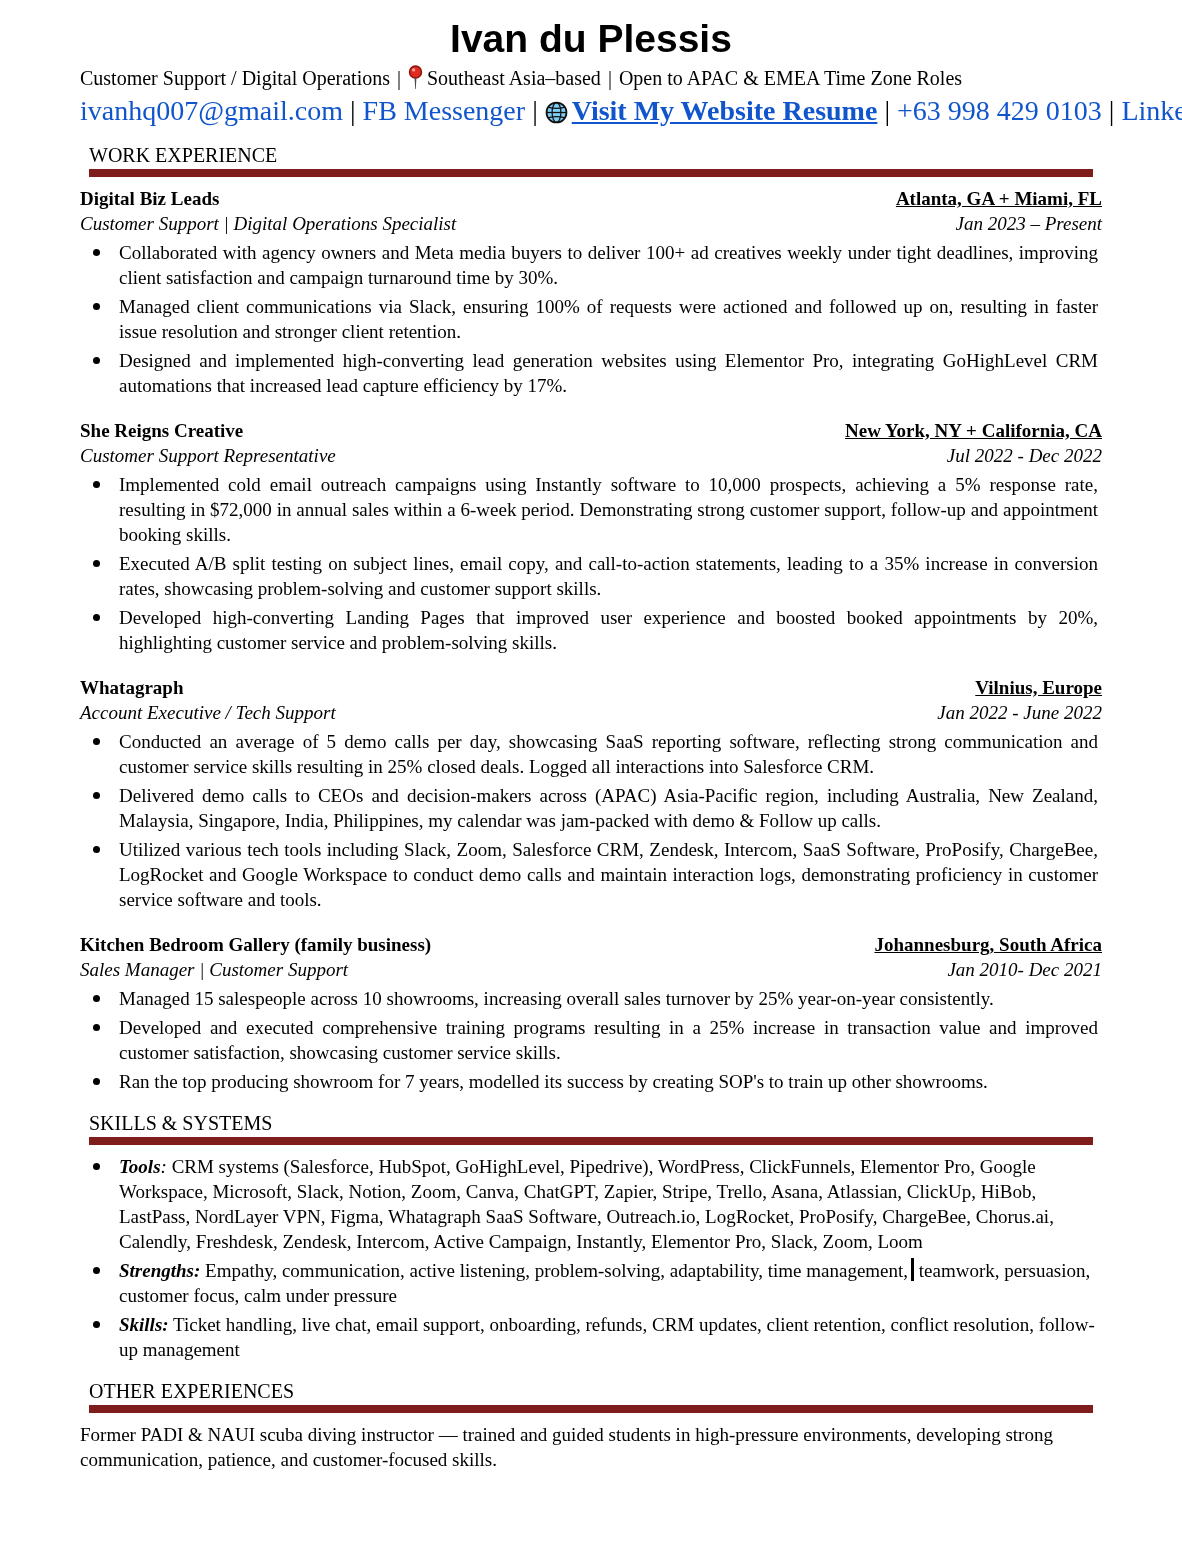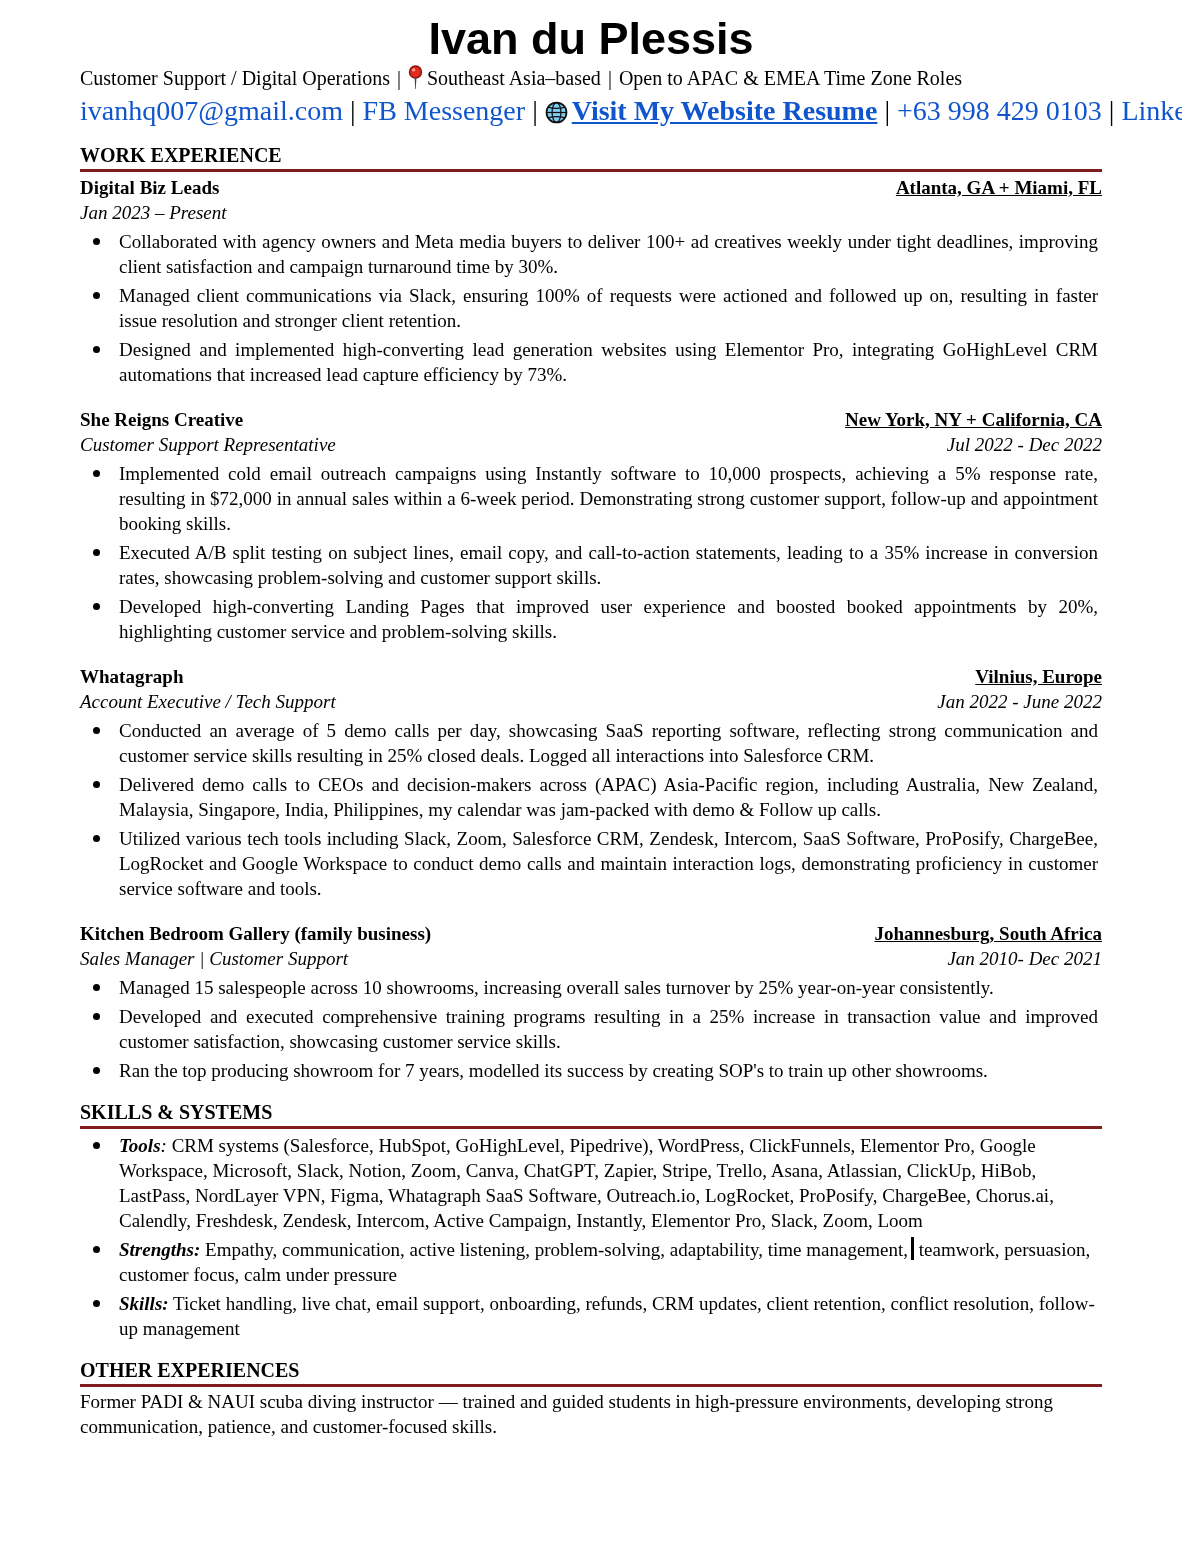--- a/index.html
+++ b/index.html
@@ -9,42 +9,42 @@
     color:#000;
     font-size:19px;
     line-height:25px;
     overflow:hidden;
   }
   .page{padding:14px 80px 0 80px;}
 
   
   .name{
     font-family:"Liberation Sans", sans-serif;
-    font-size:45px;line-height:50px;font-weight:bold;
+    font-size:39px;line-height:50px;font-weight:bold;
     text-align:center;margin:0;
   }
   .subtitle{
     text-align:left;font-size:20px;line-height:27px;margin-top:1px;
     white-space:nowrap;
   }
   .subtitle .sep{padding:0 7px;}
   .contact{
     text-align:center;font-size:28px;line-height:28px;margin-top:1px;
     white-space:nowrap;
   }
   .contact .sep{color:#000;padding:0 7px;}
   a.link{color:#1155cc;text-decoration:none;cursor:pointer;}
   a.link.site{font-weight:bold;text-decoration:underline;}
   .icon-inline{display:inline-block;vertical-align:-4px;margin-right:4px;}
 
   
   h2.sec{
-    font-size:20px;line-height:24px;font-weight:bold;
-    margin:0;padding:0 0 2px 0;
-    border-bottom:3px solid #7f1d1d;
+    font-size:20px;line-height:24px;font-weight:normal;
+    margin:9px;padding:0 0 2px 0;
+    border-bottom:8px solid #7f1d1d;
   }
   section{margin-top:17px;}
   section:first-of-type{margin-top:14px;}
 
   
   .job{margin-top:3px;}
   .job + .job{margin-top:20px;}
   .jrow{display:flex;justify-content:space-between;line-height:25px;gap:12px;}
   .jrow .co{font-weight:bold;}
   .jrow .co .note{font-weight:bold;}
@@ -92,26 +92,27 @@
 
   <section>
     <h2 class="sec">WORK EXPERIENCE</h2>
 
     <div class="job">
       <div class="jrow">
         <div class="co"><span>Digital Biz Leads</span><span class="note"></span></div>
         <div class="loc">Atlanta, GA + Miami, FL</div>
       </div>
       <div class="jrow sub">
+        <div>Customer Support  |  Digital Operations Specialist</div>
         <div>Jan 2023 – Present</div>
       </div>
       <ul class="blist justify">
         <li>Collaborated with agency owners and Meta media buyers to deliver 100+ ad creatives weekly under tight deadlines, improving client satisfaction and campaign turnaround time by 30%.</li>
         <li>Managed client communications via Slack, ensuring 100% of requests were actioned and followed up on, resulting in faster issue resolution and stronger client retention.</li>
-        <li>Designed and implemented high-converting lead generation websites using Elementor Pro, integrating GoHighLevel CRM automations that increased lead capture efficiency by 73%.</li>
+        <li>Designed and implemented high-converting lead generation websites using Elementor Pro, integrating GoHighLevel CRM automations that increased lead capture efficiency by 17%.</li>
       </ul>
     </div>
 
     <div class="job">
       <div class="jrow">
         <div class="co"><span>She Reigns Creative</span><span class="note"></span></div>
         <div class="loc">New York, NY + California, CA</div>
       </div>
       <div class="jrow sub">
         <div>Customer Support Representative</div>

